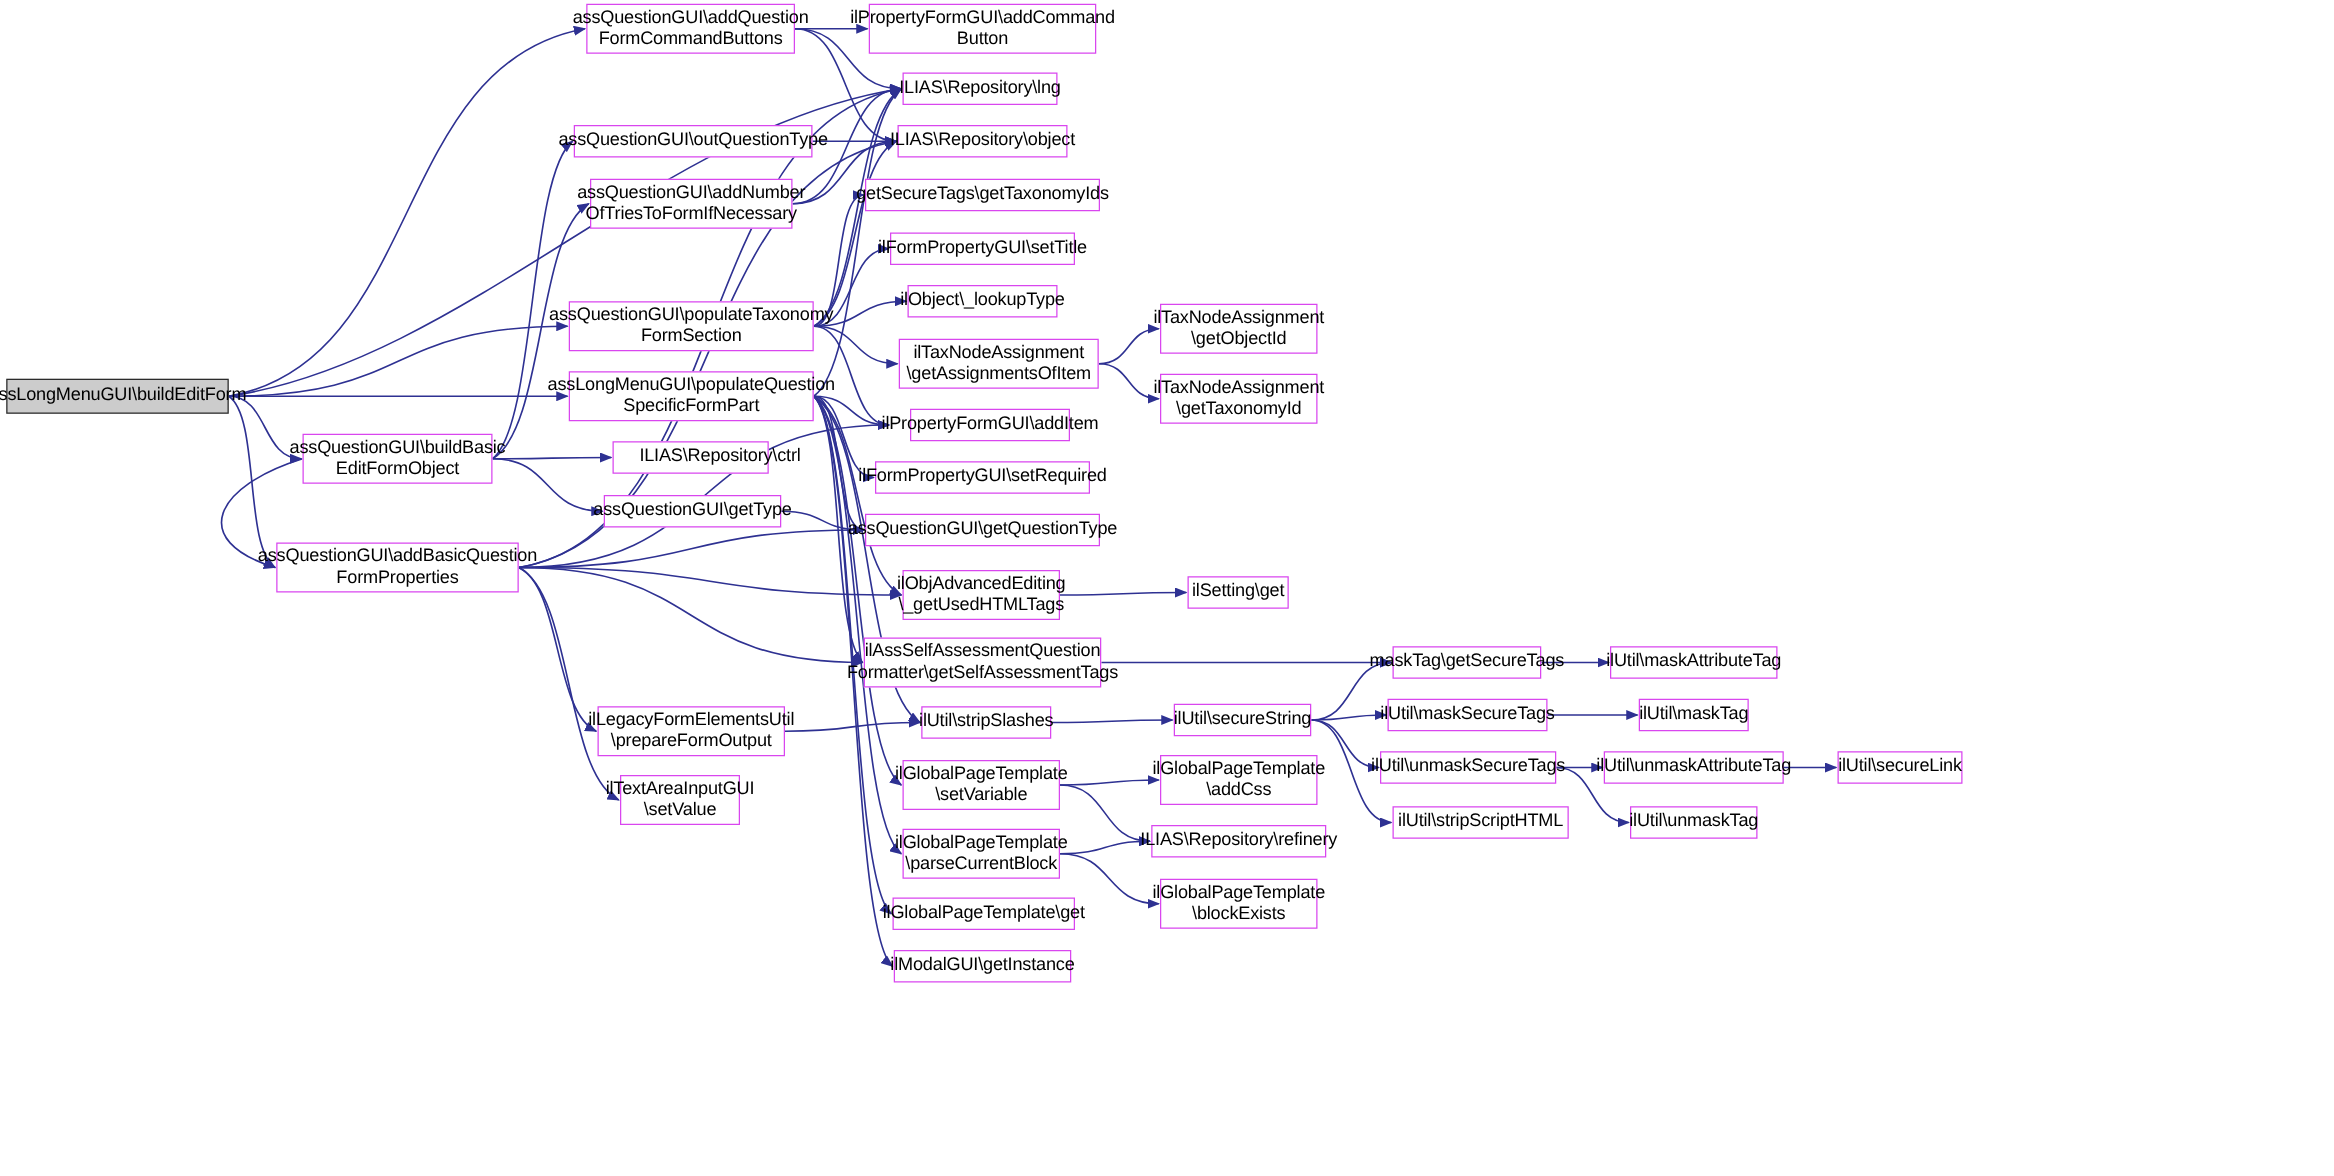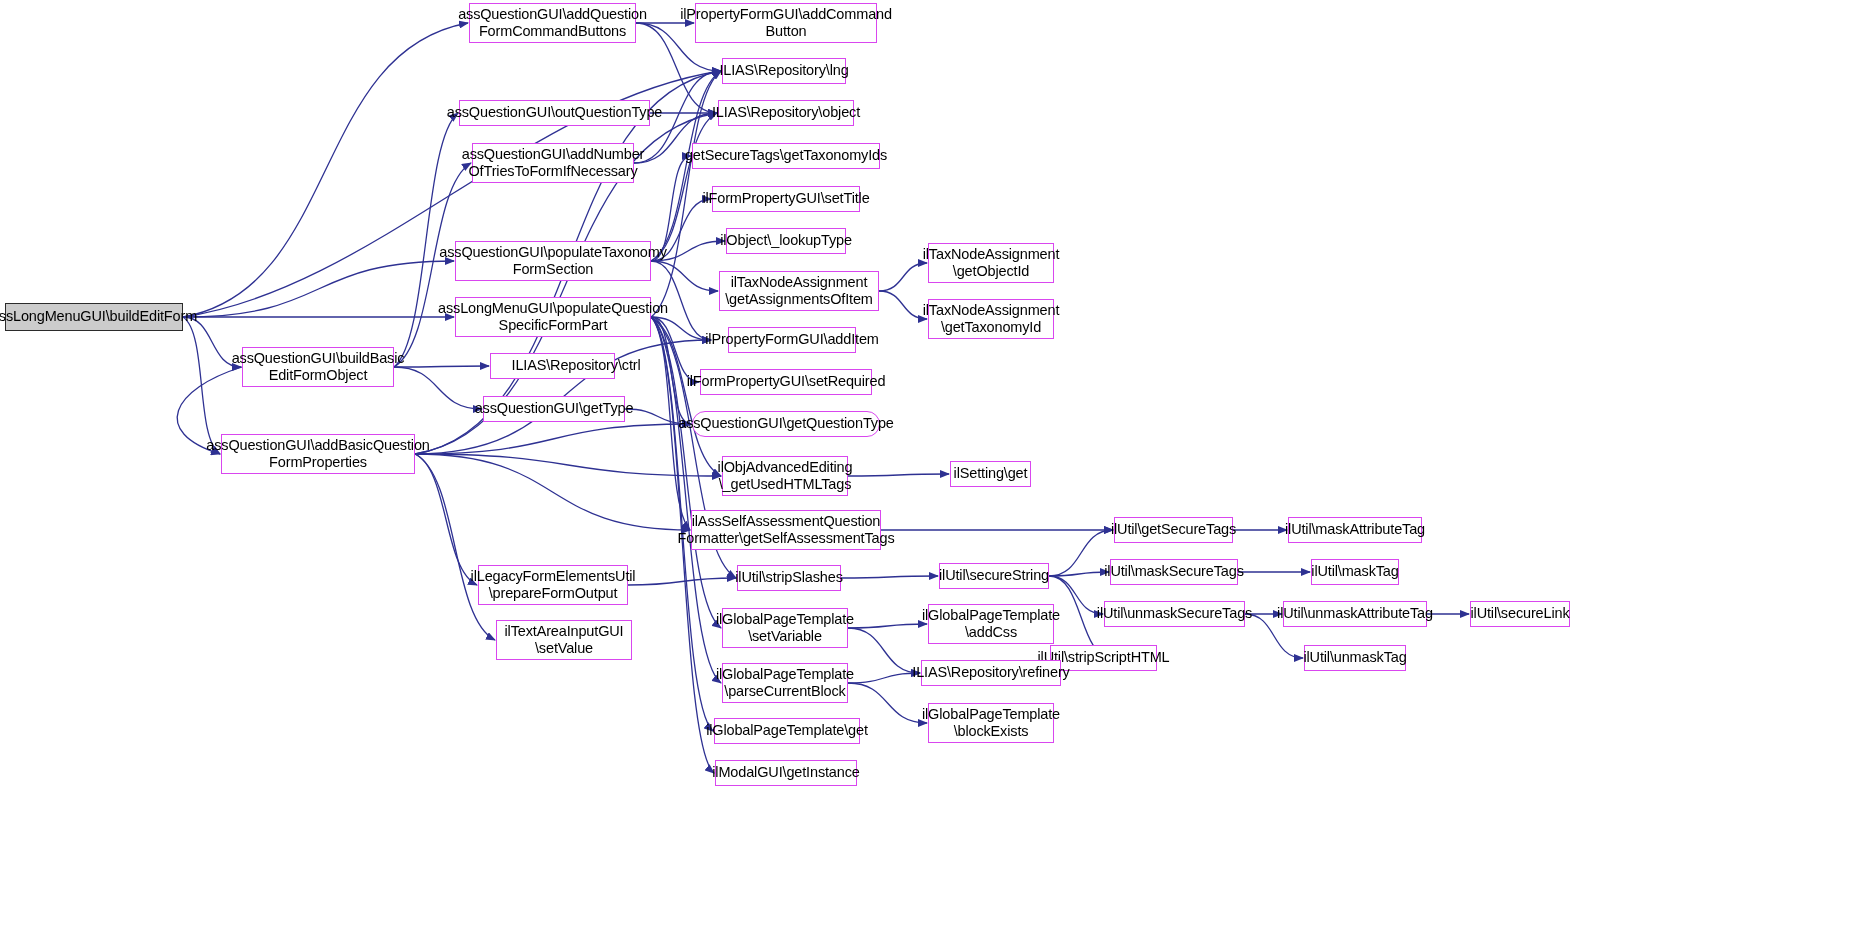--- a/index.html
+++ b/index.html
@@ -148,46 +148,46 @@
       <div class="node" style="left: 928px; top: 299px; width: 126px; height: 40px;"><span class="node-label">ilTaxNodeAssignment
 \getTaxonomyId</span></div>
       <div class="node" style="left: 455px; top: 297px; width: 196px; height: 40px;"><span class="node-label">assLongMenuGUI\populateQuestion
 SpecificFormPart</span></div>
       <div class="node" style="left: 728px; top: 327px; width: 128px; height: 26px;"><span class="node-label">ilPropertyFormGUI\addItem</span></div>
       <div class="node" style="left: 242px; top: 347px; width: 152px; height: 40px;"><span class="node-label">assQuestionGUI\buildBasic
 EditFormObject</span></div>
       <div class="node" style="left: 490px; top: 353px; width: 125px; height: 26px; padding-left: 47px;"><span class="node-label">ILIAS\Repository\ctrl</span></div>
       <div class="node" style="left: 700px; top: 369px; width: 172px; height: 26px;"><span class="node-label">ilFormPropertyGUI\setRequired</span></div>
       <div class="node" style="left: 483px; top: 396px; width: 142px; height: 26px;"><span class="node-label">assQuestionGUI\getType</span></div>
-      <div class="node" style="left: 692px; top: 411px; width: 188px; height: 26px; border-radius: 13px;"><span class="node-label">assQuestionGUI\getQuestionType</span></div>
+      <div class="node" style="left: 692px; top: 411px; width: 188px; height: 26px;"><span class="node-label">assQuestionGUI\getQuestionType</span></div>
       <div class="node" style="left: 221px; top: 434px; width: 194px; height: 40px;"><span class="node-label">assQuestionGUI\addBasicQuestion
 FormProperties</span></div>
       <div class="node" style="left: 722px; top: 456px; width: 126px; height: 40px;"><span class="node-label">ilObjAdvancedEditing
 \_getUsedHTMLTags</span></div>
       <div class="node" style="left: 950px; top: 461px; width: 81px; height: 26px;"><span class="node-label">ilSetting\get</span></div>
       <div class="node" style="left: 691px; top: 510px; width: 190px; height: 40px;"><span class="node-label">ilAssSelfAssessmentQuestion
 Formatter\getSelfAssessmentTags</span></div>
-      <div class="node" style="left: 1114px; top: 517px; width: 119px; height: 26px;"><span class="node-label">ilUtil\getSecureTags</span></div>
+      <div class="node" style="left: 1114px; top: 517px; width: 119px; height: 26px;"><span class="node-label">maskTag\getSecureTags</span></div>
       <div class="node" style="left: 1288px; top: 517px; width: 134px; height: 26px;"><span class="node-label">ilUtil\maskAttributeTag</span></div>
       <div class="node" style="left: 478px; top: 565px; width: 150px; height: 40px;"><span class="node-label">ilLegacyFormElementsUtil
 \prepareFormOutput</span></div>
       <div class="node" style="left: 737px; top: 565px; width: 104px; height: 26px;"><span class="node-label">ilUtil\stripSlashes</span></div>
       <div class="node" style="left: 939px; top: 563px; width: 110px; height: 26px;"><span class="node-label">ilUtil\secureString</span></div>
       <div class="node" style="left: 1110px; top: 559px; width: 128px; height: 26px;"><span class="node-label">ilUtil\maskSecureTags</span></div>
       <div class="node" style="left: 1311px; top: 559px; width: 88px; height: 26px;"><span class="node-label">ilUtil\maskTag</span></div>
       <div class="node" style="left: 1104px; top: 601px; width: 141px; height: 26px;"><span class="node-label">ilUtil\unmaskSecureTags</span></div>
       <div class="node" style="left: 1283px; top: 601px; width: 144px; height: 26px;"><span class="node-label">ilUtil\unmaskAttributeTag</span></div>
       <div class="node" style="left: 1470px; top: 601px; width: 100px; height: 26px;"><span class="node-label">ilUtil\secureLink</span></div>
       <div class="node" style="left: 722px; top: 608px; width: 126px; height: 40px;"><span class="node-label">ilGlobalPageTemplate
 \setVariable</span></div>
       <div class="node" style="left: 928px; top: 604px; width: 126px; height: 40px;"><span class="node-label">ilGlobalPageTemplate
 \addCss</span></div>
-      <div class="node" style="left: 1050px; top: 645px; width: 107px; height: 26px;"><span class="node-label">ilUtil\stripScriptHTML</span></div>
+      <div class="node" style="left: 1114px; top: 645px; width: 141px; height: 26px;"><span class="node-label">ilUtil\stripScriptHTML</span></div>
       <div class="node" style="left: 1304px; top: 645px; width: 102px; height: 26px;"><span class="node-label">ilUtil\unmaskTag</span></div>
-      <div class="node" style="left: 496px; top: 620px; width: 136px; height: 40px;"><span class="node-label">ilTextAreaInputGUI
+      <div class="node" style="left: 496px; top: 620px; width: 96px; height: 40px;"><span class="node-label">ilTextAreaInputGUI
 \setValue</span></div>
       <div class="node" style="left: 921px; top: 660px; width: 140px; height: 26px;"><span class="node-label">ILIAS\Repository\refinery</span></div>
       <div class="node" style="left: 722px; top: 663px; width: 126px; height: 40px;"><span class="node-label">ilGlobalPageTemplate
 \parseCurrentBlock</span></div>
       <div class="node" style="left: 928px; top: 703px; width: 126px; height: 40px;"><span class="node-label">ilGlobalPageTemplate
 \blockExists</span></div>
       <div class="node" style="left: 714px; top: 718px; width: 146px; height: 26px;"><span class="node-label">ilGlobalPageTemplate\get</span></div>
       <div class="node" style="left: 715px; top: 760px; width: 142px; height: 26px;"><span class="node-label">ilModalGUI\getInstance</span></div>
     </div>
 </div>

